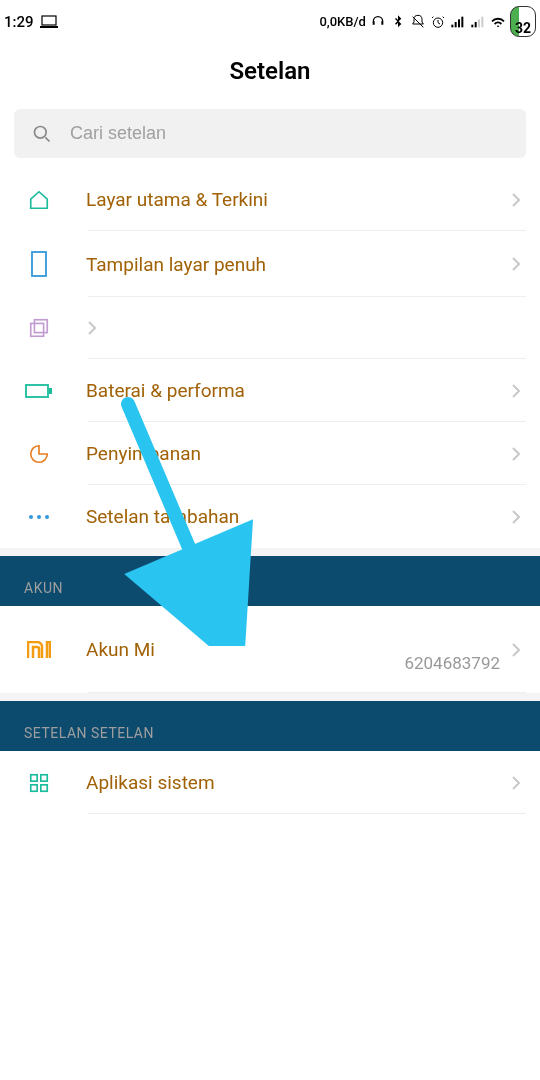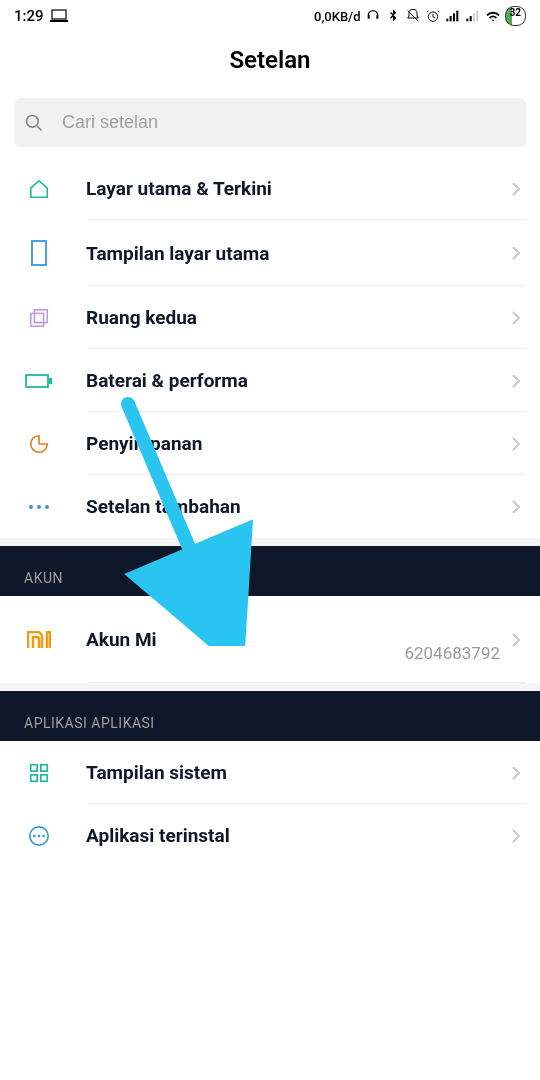--- a/index.html
+++ b/index.html
@@ -8,55 +8,55 @@
       background: #fff;
       width: 540px;
       height: 1080px;
       overflow: hidden;
       position: relative;
     }
     .status-bar {
       display: flex;
       justify-content: space-between;
       align-items: center;
-      padding: 6px 14px 4px;
+      padding: 6px 4px 4px;
       font-size: 15px;
       font-weight: 500;
       color: #000;
       gap: 16px;
     }
     .status-left { display: flex; align-items: center; gap: 6px; }
     .status-right { display: flex; align-items: center; gap: 4px; font-size: 13px; margin-left: 24px; }
     .status-right svg { width: 16px; height: 16px; }
     .battery-pill {
       border: 1.5px solid #333;
       border-radius: 9px;
       padding: 0 4px;
-      font-size: 10px;
+      font-size: 14px;
       font-weight: bold;
       position: relative;
       display: inline-flex;
-      align-items: flex-start;
-      height: 20px;
+      align-items: flex-end;
+      height: 31px;
       background: linear-gradient(to right, #4caf50 32%, transparent 32%);
     }
     .page-title {
       text-align: center;
       font-size: 24px;
       font-weight: 600;
       color: #000;
       margin: 16px 0 24px;
     }
     .search-container {
       margin: 0 14px 10px;
       background: #f1f1f1;
       border-radius: 6px;
       display: flex;
       align-items: center;
-      padding: 14px 10px;
+      padding: 14px 18px;
       gap: 18px;
     }
     .search-container input {
       border: none;
       background: transparent;
       outline: none;
       font-size: 18px;
       color: #888;
       flex: 1;
     }
@@ -71,39 +71,39 @@
     .list-item .icon-slot {
       width: 30px;
       display: flex;
       justify-content: center;
       align-items: center;
       margin-right: 32px;
     }
     .list-item .label {
       flex: 1;
       font-size: 19px;
-      color: #0f172a;
-      font-weight: 700;
+      color: #a16207;
+      font-weight: 400;
     }
     .list-item .value {
       font-size: 17px;
       color: #999;
       margin-right: 10px;
       margin-top: 27px;
     }
     .list-item .divider {
       position: absolute;
       bottom: 0;
       left: 88px;
       right: 14px;
       height: 1px;
       background: #eee;
     }
     .section-header {
-      background: #0f172a;
+      background: #0c4a6e;
       padding: 24px 24px 10px;
       font-size: 14px;
       color: #9e9e9e;
       letter-spacing: 0.5px;
       border-top: 8px solid #f4f4f4;
     }
     .chevron {
       color: #c8c8c8;
     }
     .arrow-annotation {
@@ -187,35 +187,34 @@
       </svg>
     <div class="divider"></div>
   </div>
 
   <div class="list-item">
     <span class="icon-slot">
         <svg width="16" height="26" viewBox="0 0 16 26">
           <rect x="1" y="1" width="14" height="24" fill="none" stroke="#3498db" stroke-width="1.8"></rect>
         </svg>
       </span>
-    <span class="label">Tampilan layar utama</span>
+    <span class="label">Tampilan layar penuh</span>
     <svg class="chevron" width="12" height="18" viewBox="0 0 12 18">
         <path d="M3 3l6 6-6 6" fill="none" stroke="currentColor" stroke-width="2"></path>
       </svg>
     <div class="divider"></div>
   </div>
 
   <div class="list-item">
     <span class="icon-slot">
         <svg width="22" height="22" viewBox="0 0 24 24">
           <rect x="3" y="7" width="14" height="14" fill="none" stroke="#c39bd3" stroke-width="1.8"></rect>
           <rect x="7" y="3" width="14" height="14" fill="none" stroke="#c39bd3" stroke-width="1.8"></rect>
         </svg>
       </span>
-    <span class="label">Ruang kedua</span>
     <svg class="chevron" width="12" height="18" viewBox="0 0 12 18">
         <path d="M3 3l6 6-6 6" fill="none" stroke="currentColor" stroke-width="2"></path>
       </svg>
     <div class="divider"></div>
   </div>
 
   <div class="list-item">
     <span class="icon-slot">
         <svg width="28" height="18" viewBox="0 0 28 18">
           <rect x="1" y="3" width="22" height="12" fill="none" stroke="#1abc9c" stroke-width="1.8"></rect>
@@ -268,50 +267,36 @@
       </span>
     <span class="label">Akun Mi</span>
     <span class="value">6204683792</span>
     <svg class="chevron" width="12" height="18" viewBox="0 0 12 18">
         <path d="M3 3l6 6-6 6" fill="none" stroke="currentColor" stroke-width="2"></path>
       </svg>
     <div class="divider"></div>
   </div>
 </div>
 
-<div class="section-header">APLIKASI APLIKASI</div>
+<div class="section-header">SETELAN SETELAN</div>
 <div class="settings-list">
   <div class="list-item">
     <span class="icon-slot">
         <svg width="22" height="22" viewBox="0 0 24 24">
           <rect x="3" y="3" width="7" height="7" fill="none" stroke="#1abc9c" stroke-width="1.8"></rect>
           <rect x="14" y="3" width="7" height="7" fill="none" stroke="#1abc9c" stroke-width="1.8"></rect>
           <rect x="3" y="14" width="7" height="7" fill="none" stroke="#1abc9c" stroke-width="1.8"></rect>
           <rect x="14" y="14" width="7" height="7" fill="none" stroke="#1abc9c" stroke-width="1.8"></rect>
         </svg>
       </span>
-    <span class="label">Tampilan sistem</span>
-    <svg class="chevron" width="12" height="18" viewBox="0 0 12 18">
-        <path d="M3 3l6 6-6 6" fill="none" stroke="currentColor" stroke-width="2"></path>
-      </svg>
-    <div class="divider"></div>
-  </div>
-  <div class="list-item">
-    <span class="icon-slot">
-        <svg width="22" height="22" viewBox="0 0 24 24">
-          <circle cx="12" cy="12" r="10" fill="none" stroke="#3498db" stroke-width="1.8"></circle>
-          <circle cx="7" cy="12" r="1.5" fill="#3498db"></circle>
-          <circle cx="12" cy="12" r="1.5" fill="#3498db"></circle>
-          <circle cx="17" cy="12" r="1.5" fill="#3498db"></circle>
-        </svg>
-      </span>
-    <span class="label">Aplikasi terinstal</span>
-    <svg class="chevron" width="12" height="18" viewBox="0 0 12 18">
-        <path d="M3 3l6 6-6 6" fill="none" stroke="currentColor" stroke-width="2"></path>
-      </svg>
+    <span class="label">Aplikasi sistem</span>
+    <svg class="chevron" width="12" height="18" viewBox="0 0 12 18">
+        <path d="M3 3l6 6-6 6" fill="none" stroke="currentColor" stroke-width="2"></path>
+      </svg>
+    <div class="divider"></div>
   </div>
 </div>
 
 <svg class="arrow-annotation" width="140" height="250" viewBox="0 0 140 250">
   <defs>
     <marker id="ah" markerWidth="12" markerHeight="12" refX="6" refY="6" orient="auto">
       <path d="M1 1 L11 6 L1 11 Z" fill="#29c4f0"></path>
     </marker>
   </defs>
   <line x1="12" y1="8" x2="100" y2="215" stroke="#29c4f0" stroke-width="14" stroke-linecap="round" marker-end="url(#ah)"></line>

